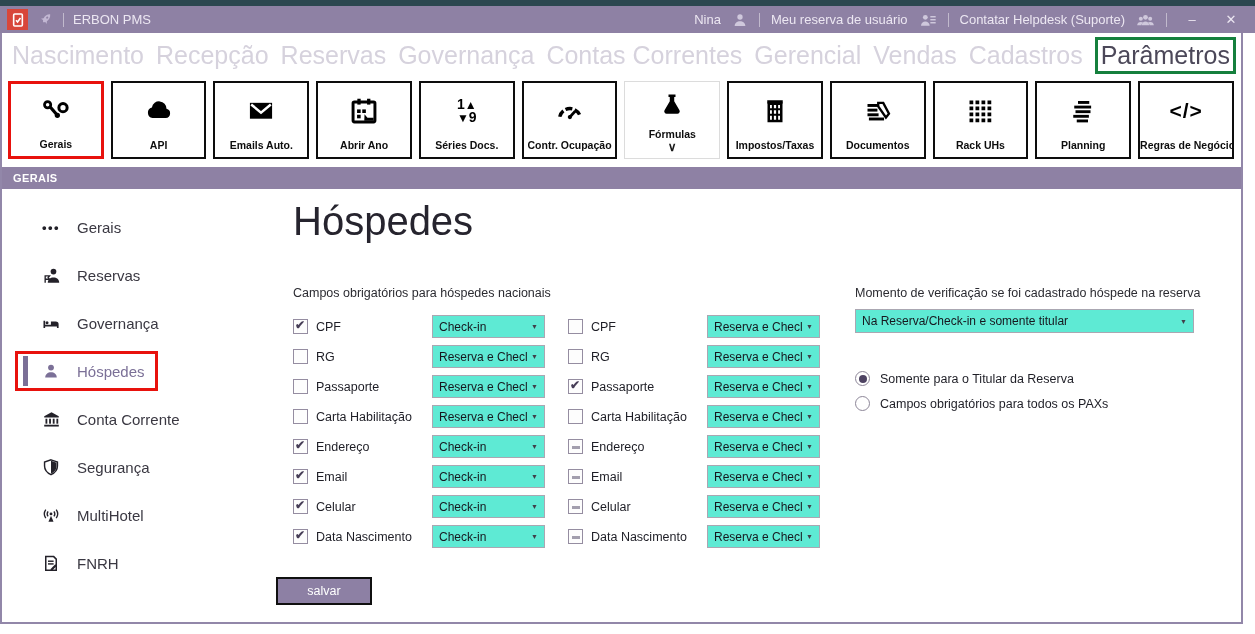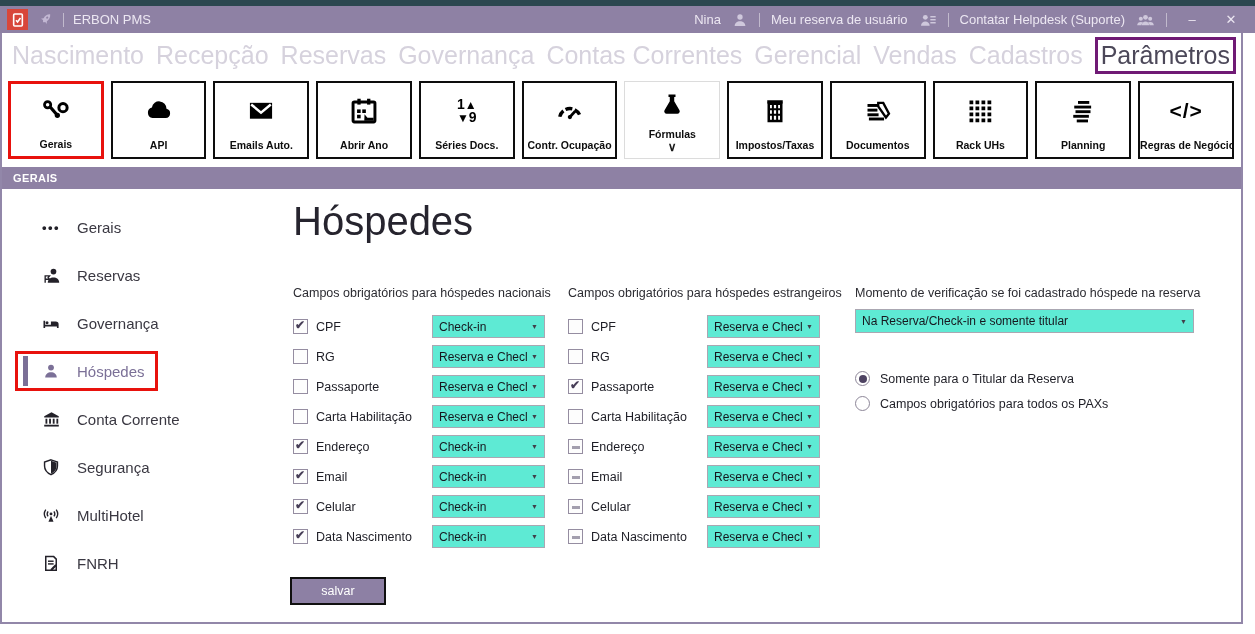--- a/index.html
+++ b/index.html
@@ -26,21 +26,21 @@
   
   .frame {
     position:absolute; left:0; top:33px; width:1243px; height:591px;
     border-left:2px solid #9287a9; border-right:2px solid #9287a9; border-bottom:2px solid #9287a9;
     background:#fff;
   }
   
   .nav { height:45px; display:flex; align-items:center; padding-left:4px; }
   .tab { font-size:25px; font-weight:300; color:#d6d2dd; margin:0 6px; white-space:nowrap; }
   .tab.active { color:#4c4859; }
-  .tab.red-box { border:3px solid #701a75; padding:1px 3px; }
+  .tab.red-box { border:3px solid #15803d; padding:1px 3px; }
   
   .toolbar { height:89px; display:flex; align-items:flex-start; padding:3px 0 0 6px; }
   .tool-btn {
     width:96px; height:78px; margin-right:7px; background:#fff;
     border:2px solid #0d0d0d; display:flex; flex-direction:column;
     align-items:center; justify-content:flex-end; padding-bottom:6px;
   }
   .tool-btn .ticon { flex:1; display:flex; align-items:center; justify-content:center; color:#000; }
   .tool-btn .tlabel { font-size:10.5px; font-weight:700; color:#0d0d0d; white-space:nowrap; max-width:92px; overflow:hidden; }
   .tool-btn.annotated { border:3px solid #e8120d; }
@@ -80,21 +80,21 @@
   .dd::after { content:"▼"; font-size:7px; color:#403f4a; margin-left:4px; flex:none; }
   .ddv { font-size:12px; color:#17171e; white-space:nowrap; overflow:hidden; }
   .right-panel { position:absolute; left:853px; top:97px; width:339px; }
   .rp-label { font-size:12.5px; color:#2b2b31; white-space:nowrap; }
   .rp-dd { margin-top:9px; width:339px; height:24px; }
   .radio-group { margin-top:38px; display:flex; flex-direction:column; }
   .radio-row { display:flex; align-items:center; margin-bottom:10px; }
   .rdo { width:15px; height:15px; border:1px solid #8d8698; border-radius:50%; background:#fff; position:relative; flex:none; margin-right:10px; }
   .rdo.selected::after { content:""; position:absolute; left:2.5px; top:2.5px; right:2.5px; bottom:2.5px; background:#4e4362; border-radius:50%; }
   .radio-label { font-size:12.5px; color:#1e1e26; white-space:nowrap; }
-  .save-btn { position:absolute; left:288px; top:388px; width:96px; height:28px; background:#8d80a4;
+  .save-btn { position:absolute; left:274px; top:388px; width:96px; height:28px; background:#8d80a4;
     border:2px solid #101010; color:#fff; font-size:12.5px; display:flex; align-items:center; justify-content:center; }
 </style>
 </head>
 <body>
 
 <div class="top-strip"></div>
 
 <div class="titlebar">
   <div class="tb-left">
     <span class="app-icon">
@@ -374,21 +374,20 @@
               <rect x="8" y="8" width="7.5" height="1.9"></rect>
               <rect x="8" y="11.6" width="7.5" height="1.9"></rect>
               <path d="M11.5 19.2l6.2-6.2 2.1 2.1-6.2 6.2h-2.1z"></path>
             </svg>
           </span>
           <span class="slabel">FNRH</span>
         </div>
       </div>
     <div class="main-title">Hóspedes</div>
     <div class="col-header" id="nat-header">Campos obrigatórios para hóspedes nacionais</div>
-    <div class="col-header" id="for-header">Campos obrigatórios para hóspedes estrangeiros</div>
     <div class="col" id="nat-col">
         <div class="crow">
           <span class="cbx checked"></span>
           <span class="clabel">CPF</span>
           <span class="dd">
             <span class="ddv">Check-in</span>
           </span>
         </div>
         <div class="crow">
           <span class="cbx unchecked"></span>

